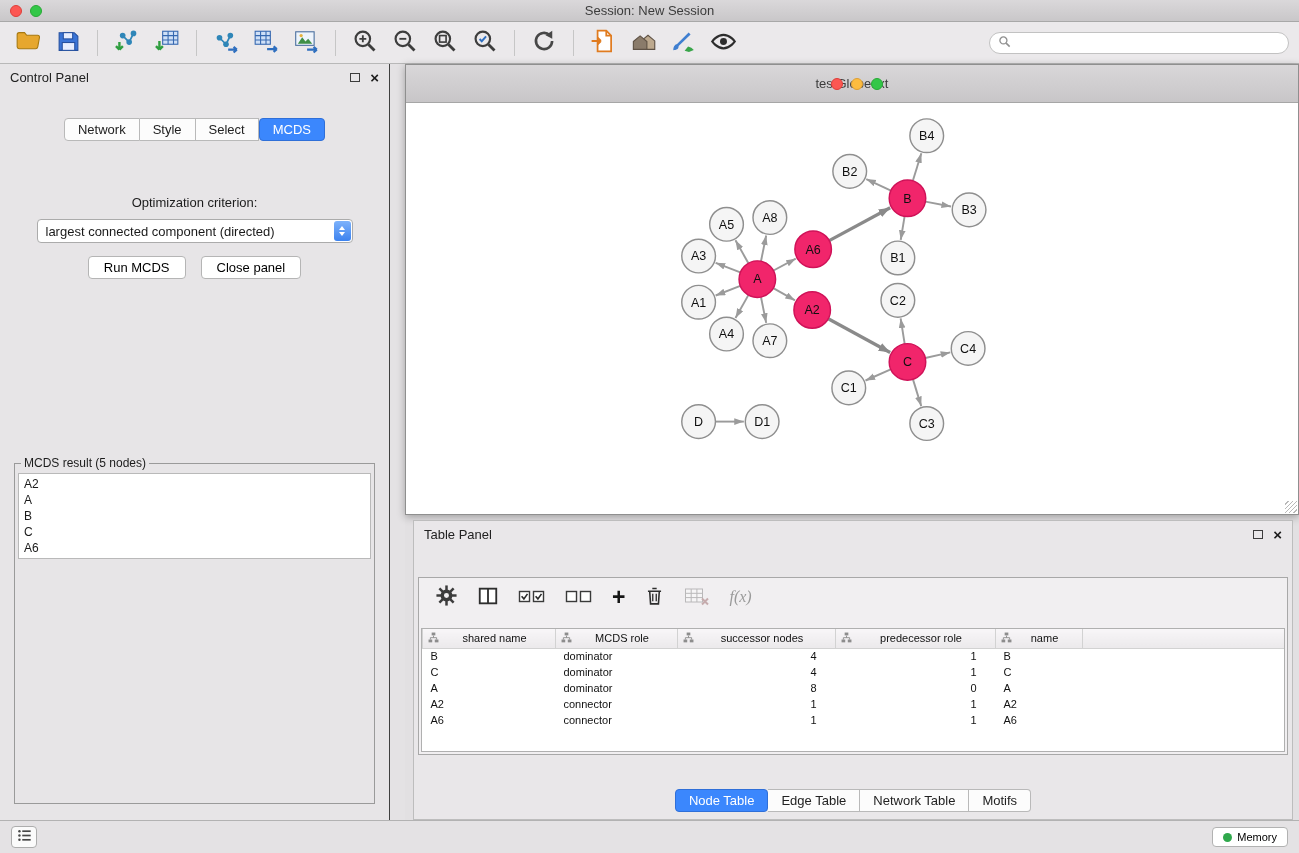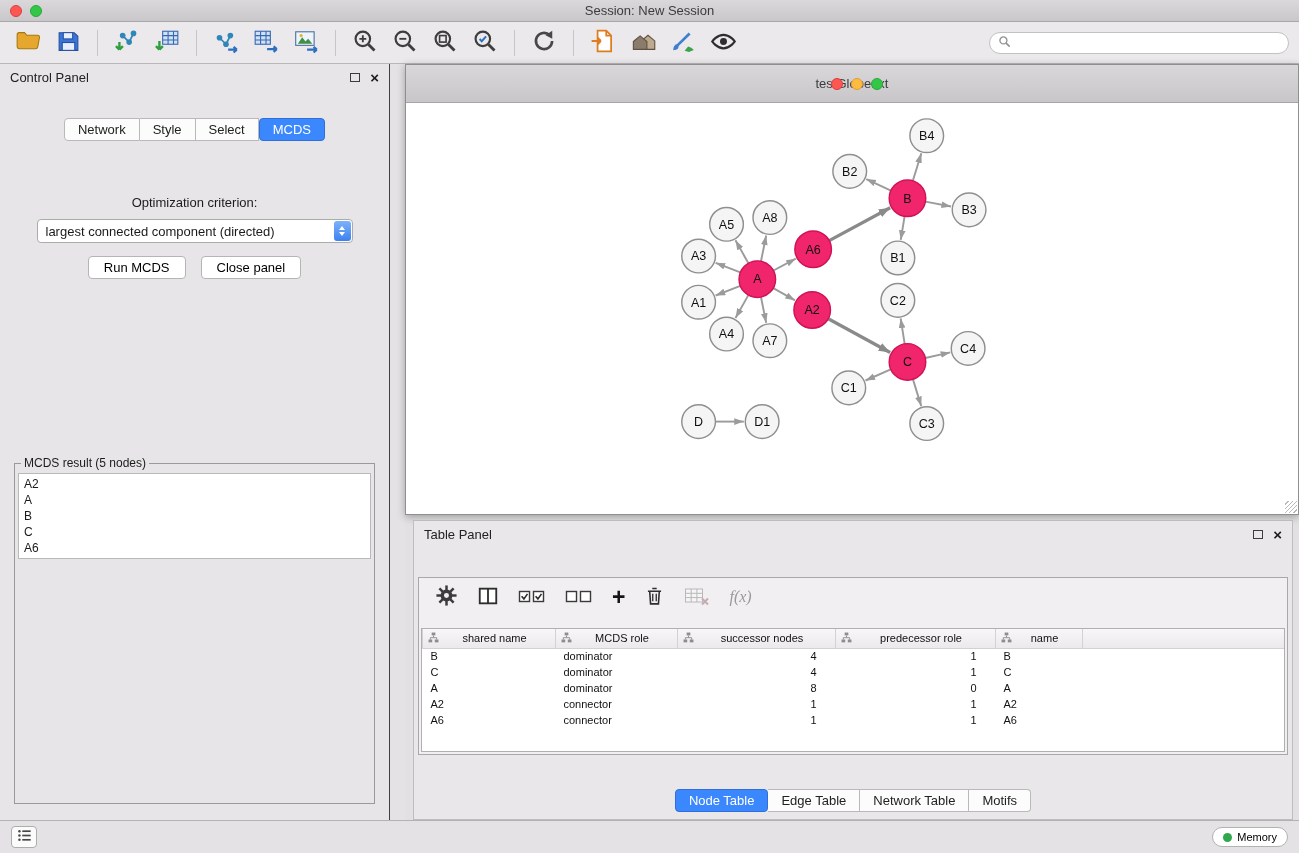--- a/index.html
+++ b/index.html
@@ -78,21 +78,21 @@
   thead th.filler{border-right:none;}
   .th-inner{display:flex;align-items:center;padding:0 5px;}
   .th-label{flex:1;text-align:center;font-size:11px;color:#111;}
   tbody td{height:16px;padding:0 8px;font-size:11px;color:#111;white-space:nowrap;overflow:hidden;}
   tbody td.num{text-align:right;padding-right:19px;}
   .tp-tabs{padding:6px 0 7px;}
 
   
   .statusbar{height:33px;flex:0 0 auto;background:#e4e2e4;border-top:1px solid #b2b2b2;display:flex;align-items:center;padding:0 11px;}
   .sb-left{width:26px;height:22px;border:1px solid #adadad;border-radius:4px;background:#fbfbfb;display:flex;align-items:center;justify-content:center;cursor:pointer;}
-  .memory{margin-left:auto;height:20px;border:1px solid #b2b2b2;border-radius:10px;background:#fff;display:flex;align-items:center;gap:5px;padding:0 10px;font-size:11px;cursor:pointer;font-family:"Liberation Sans",sans-serif;}
+  .memory{margin-left:auto;height:20px;border:1px solid #b2b2b2;border-radius:4px;background:#fff;display:flex;align-items:center;gap:5px;padding:0 10px;font-size:11px;cursor:pointer;font-family:"Liberation Sans",sans-serif;}
   .memory .dot{width:9px;height:9px;border-radius:50%;background:#2fa84c;}
 </style>
 </head>
 <body>
 
 <div class="app">
 
   <div class="titlebar">
     <div class="lights">
       <span class="light red"></span>

